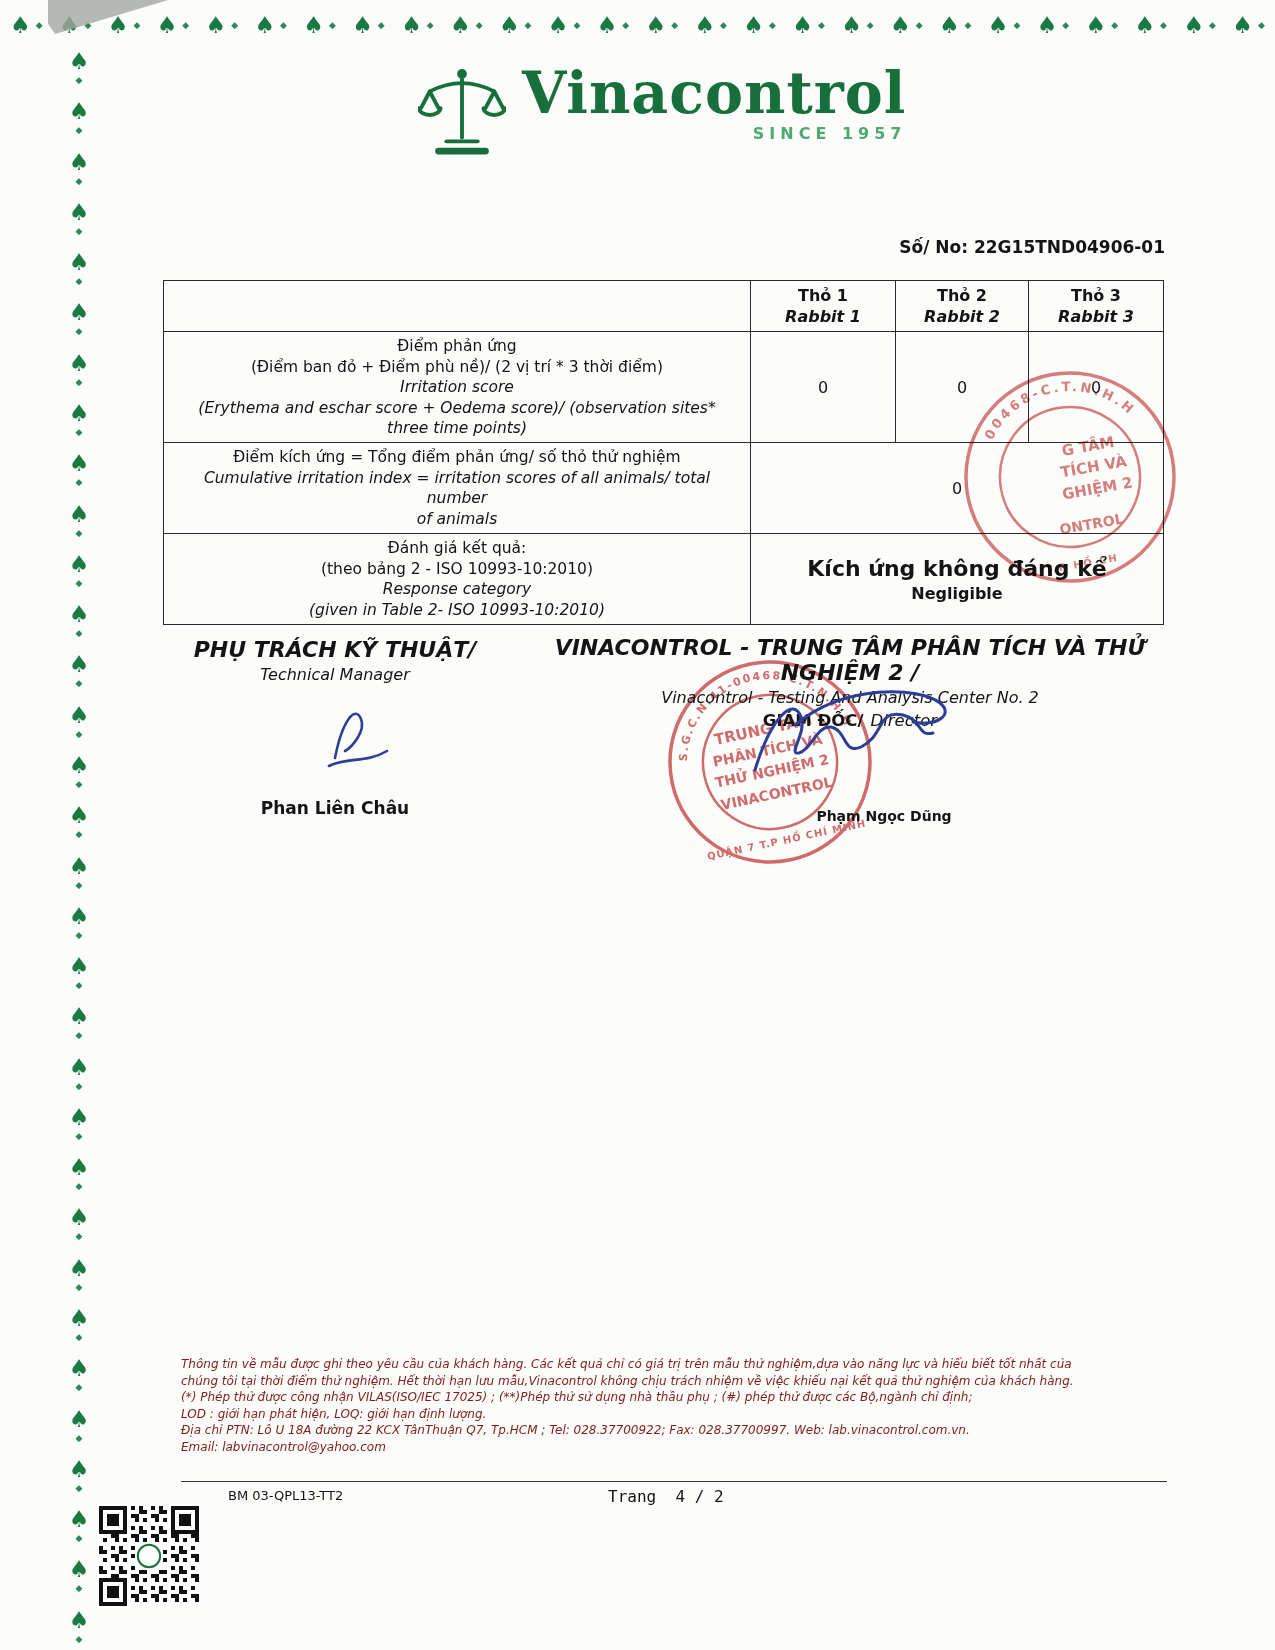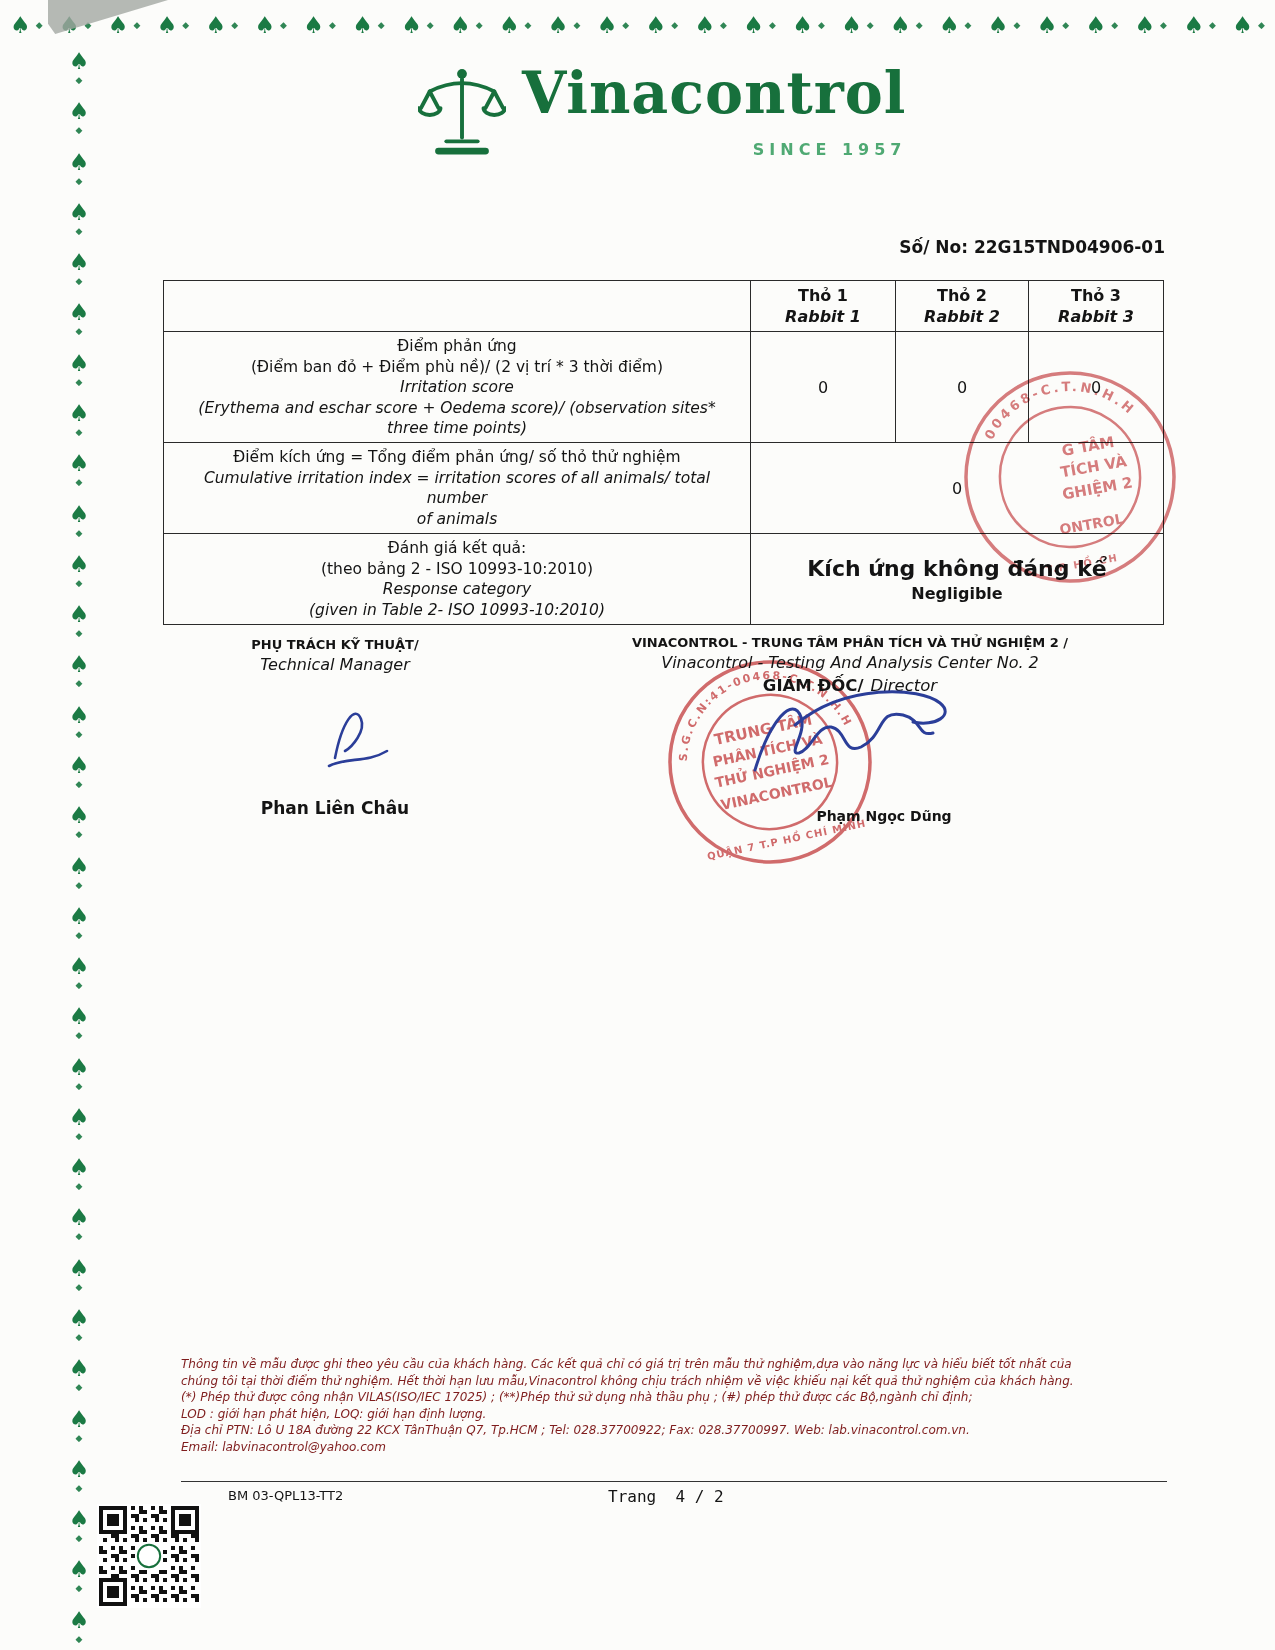--- a/index.html
+++ b/index.html
@@ -36,21 +36,21 @@
     background:#a2a8a3; opacity:.8;
     clip-path:polygon(0 0,100% 0,6% 100%,0 70%); z-index:2;
   }
 
   
   .logo { position:absolute; left:418px; top:64px; display:flex; align-items:flex-start; gap:16px; z-index:2; }
   .brand {
     font-family:"DejaVu Serif","Liberation Serif",serif;
     font-weight:bold; font-size:57px; color:#17703c; line-height:1; letter-spacing:1px;
   }
-  .since { text-align:right; color:#4fa973; font-weight:bold; font-size:16px; letter-spacing:5px; margin-top:19px; }
+  .since { text-align:right; color:#4fa973; font-weight:bold; font-size:16px; letter-spacing:5px; margin-top:3px; }
 
   .doc-no { position:absolute; top:237px; right:110px; font-size:17px; font-weight:bold; z-index:2; }
 
   
   .tbl {
     position:absolute; left:163px; top:280px; width:1000px;
     border-collapse:collapse; table-layout:fixed; font-size:15.5px; z-index:2;
     background:transparent;
   }
   .tbl td { border:1.6px solid #2a2a2a; vertical-align:middle; padding:4px 8px; text-align:center; line-height:1.32; }
@@ -61,21 +61,21 @@
 
   
   .stamp { position:absolute; mix-blend-mode:multiply; pointer-events:none; }
   .stamp-result   { left:955px; top:360px; opacity:.72; z-index:3; }
   .stamp-director { left:660px; top:652px; opacity:.82; z-index:3; }
   .stamp text { font-family:"DejaVu Sans","Liberation Sans",sans-serif; font-weight:bold; fill:#c94b4d; }
 
   
   .sig-left  { position:absolute; left:175px; top:637px; width:320px; text-align:center; z-index:4; }
   .sig-right { position:absolute; left:520px; top:635px; width:660px; text-align:center; z-index:4; }
-  .sig-title-vi { font-weight:bold; font-size:13px; }
+  .sig-title-vi { font-weight:bold; font-size:22px;font-style:italic; }
   .sig-title-en { font-style:italic; font-size:16px; margin-top:3px; }
   .sig-role { margin-top:4px; font-size:16.5px; }
   .sig-role .role-en { font-style:italic; font-weight:normal; margin-left:7px; }
   .sig-name-left  { position:absolute; left:175px; top:798px; width:320px; text-align:center; font-weight:bold; font-size:17px; z-index:5; }
   .sig-name-right { position:absolute; left:724px; top:808px; width:320px; text-align:center; font-weight:bold; font-size:14px; z-index:5; }
   .sig-svg { position:absolute; z-index:5; }
   .sig-svg-left  { left:295px; top:690px; }
   .sig-svg-right { left:735px; top:672px; }
 
   

